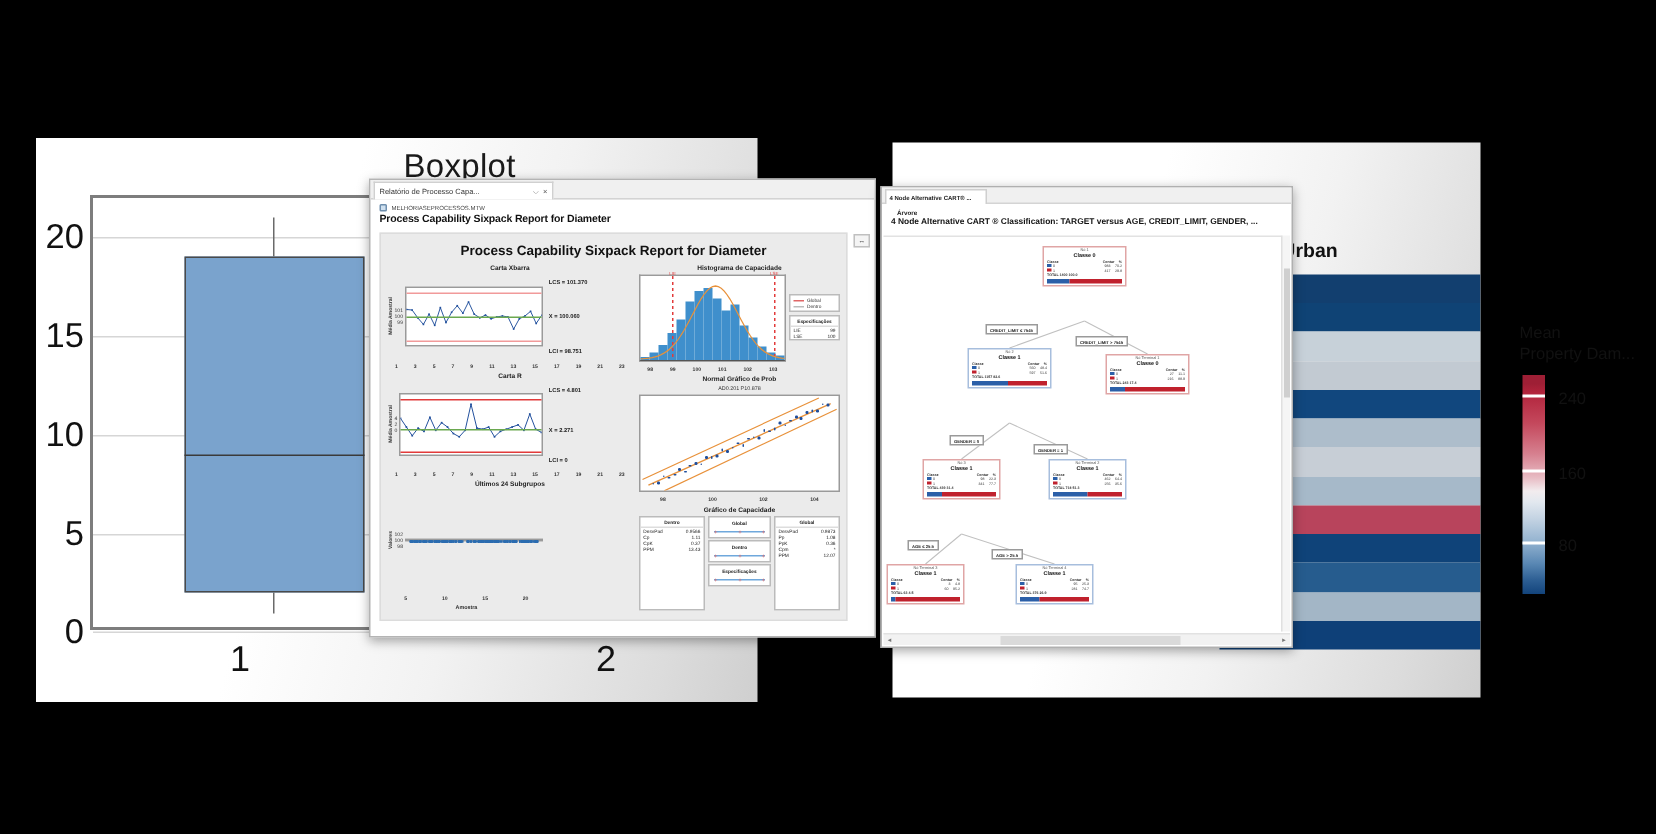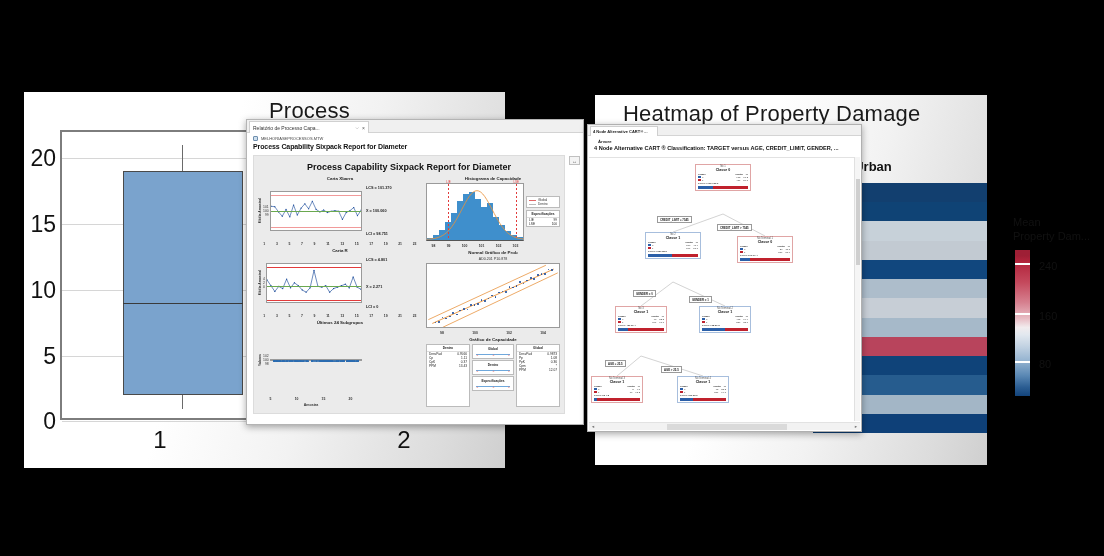--- a/index.html
+++ b/index.html
@@ -231,21 +231,21 @@
     position: absolute; left: 182px; top: 327px; width: 1px; height: 8px;
     background: #9a9a9a;
   }
 </style>
 </head>
 <body>
 
 <div id="stage">
 
   <div class="slide" id="slide-left">
-    <div class="slide-title" id="boxplot-title">Process</div>
+    <div class="slide-title" id="boxplot-title">Boxplot</div>
 
     <div class="bp-frame">
 
       <div class="bp-grid" style="top:26px">
         <span class="bp-axis-label">20</span>
       </div>
       <div class="bp-grid" style="top:92px">
         <span class="bp-axis-label">15</span>
       </div>
       <div class="bp-grid" style="top:158px">
@@ -262,21 +262,20 @@
       <div class="bp-whisker" style="left:120px; top:263px; height:14px;"></div>
       <div class="bp-box" style="left:61px; top:39px; width:120px; height:224px;"></div>
       <div class="bp-median" style="left:61px; top:171px; width:120px;"></div>
     </div>
 
     <div class="bp-cat" id="bp-cat-1">1</div>
     <div class="bp-cat" id="bp-cat-2">2</div>
   </div>
 
   <div class="slide" id="slide-right">
-    <div class="slide-title" id="heatmap-title">Heatmap of Property Damage</div>
 
     <div id="heat-col-label">Urban</div>
 
     <div id="heat-grid">
         <div class="heat-cell" style="background: rgb(18, 63, 111);"></div>
         <div class="heat-cell" style="background: rgb(15, 67, 117);"></div>
         <div class="heat-cell" style="background: rgb(199, 209, 217);"></div>
         <div class="heat-cell" style="background: rgb(194, 202, 210);"></div>
         <div class="heat-cell" style="background: rgb(17, 71, 126);"></div>
         <div class="heat-cell" style="background: rgb(173, 189, 203);"></div>

